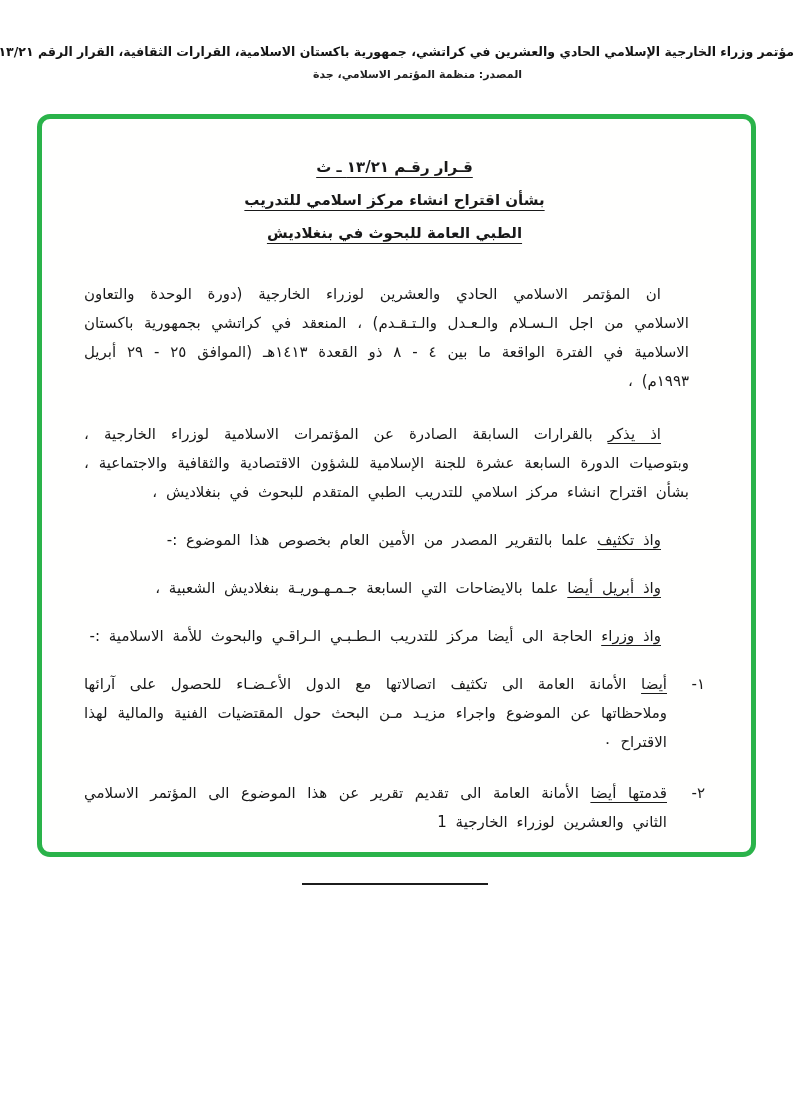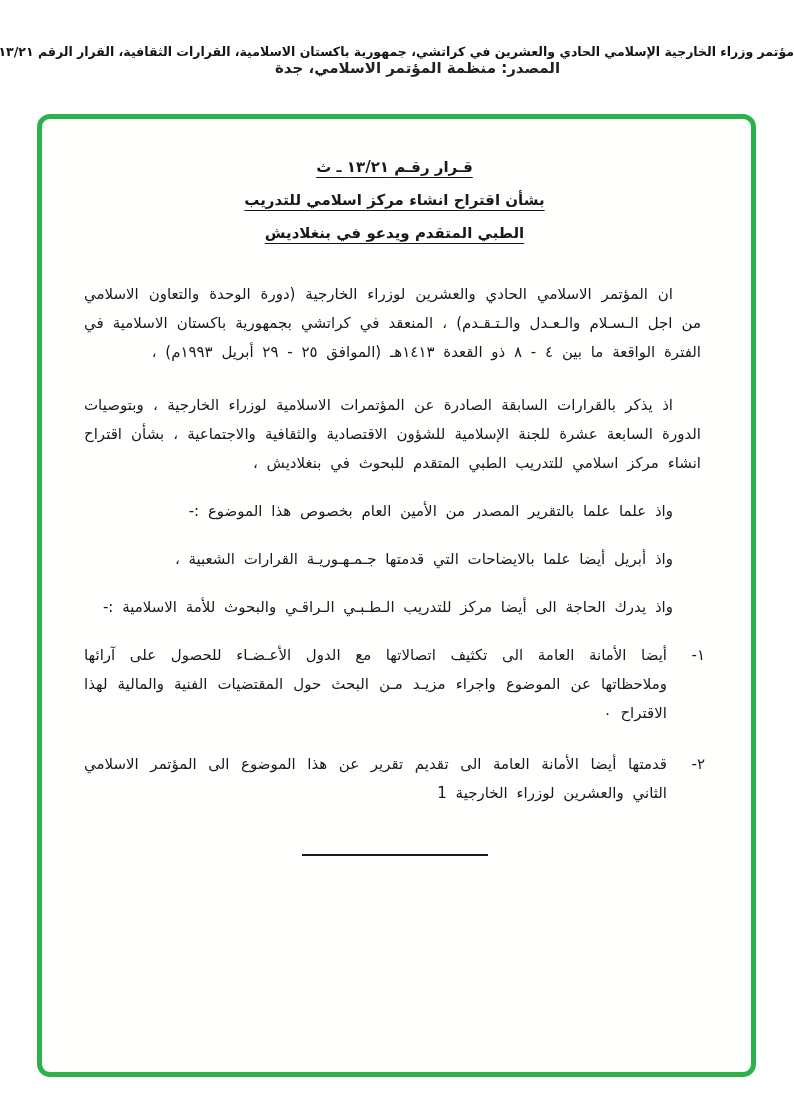--- a/index.html
+++ b/index.html
@@ -18,30 +18,31 @@
     text-align: center;
     direction: rtl;
   }
   .caption-line1 {
     font-size: 12.5px;
     font-weight: bold;
     white-space: nowrap;
     letter-spacing: 0;
   }
   .caption-line2 {
-    font-size: 15px;
+    margin-top: 9px;
+    font-size: 11px;
     font-weight: bold;
     color: #222;
     padding-left: 41px;
   }
   
   .frame {
     position: absolute;
     top: 114px; left: 37px;
-    width: 719px; height: 963px;
+    width: 719px; height: 743px;
     border: 5px solid #2ab34a;
     border-radius: 13px;
     background: #fffffe;
   }
   
   .doc {
     direction: rtl;
     padding: 30px 46px 0 42px;
     font-size: 15px;
     line-height: 29px;
@@ -56,24 +57,25 @@
     margin: 2px 0 30px 0;
   }
   .title-line {
     text-decoration: underline;
     text-underline-offset: 5px;
   }
   .para {
     text-align: justify;
     text-indent: 28px;
     word-spacing: 4px;
-    margin: 0 4px 19px 0;
+    margin: 0 16px 19px 0;
   }
   .para.preamble { margin-bottom: 24px; }
   .lead {
+    text-decoration: underline;
     text-underline-offset: 4px;
   }
   .items { margin-top: 10px; }
   .item {
     display: flex;
     direction: rtl;
     gap: 12px;
     margin: 0 0 22px 0;
   }
   .item-num {
@@ -101,32 +103,32 @@
     <div class="caption-line1">مؤتمر وزراء الخارجية الإسلامي الحادي والعشرين في كراتشي، جمهورية باكستان الاسلامية، القرارات الثقافية، القرار الرقم ١٣/٢١-ث</div>
     <div class="caption-line2">المصدر: منظمة المؤتمر الاسلامي، جدة</div>
   </div>
 
   <div class="frame">
     <div class="doc">
 
       <div class="title-block">
         <div class="title-line">قـرار رقـم ١٣/٢١ ـ ث</div>
         <div class="title-line">بشأن اقتراح انشاء مركز اسلامي للتدريب</div>
-        <div class="title-line">الطبي المتقدم ويدعو في بنغلاديش</div>
+        <div class="title-line">الطبي العامة للبحوث في بنغلاديش</div>
       </div>
 
       <p class="para preamble">ان المؤتمر الاسلامي الحادي والعشرين لوزراء الخارجية (دورة الوحدة والتعاون الاسلامي من اجل الـسـلام والـعـدل والـتـقـدم) ، المنعقد في كراتشي بجمهورية باكستان الاسلامية في الفترة الواقعة ما بين ٤ - ٨ ذو القعدة ١٤١٣هـ (الموافق ٢٥ - ٢٩ أبريل ١٩٩٣م) ،</p>
 
       <p class="para"><span class="lead">اذ يذكر</span><span> بالقرارات السابقة الصادرة عن المؤتمرات الاسلامية لوزراء الخارجية ، وبتوصيات الدورة السابعة عشرة للجنة الإسلامية للشؤون الاقتصادية والثقافية والاجتماعية ، بشأن اقتراح انشاء مركز اسلامي للتدريب الطبي المتقدم للبحوث في بنغلاديش ،</span></p>
 
-      <p class="para"><span class="lead">واذ علما</span><span> علما بالتقرير المصدر من الأمين العام بخصوص هذا الموضوع :-</span></p>
+      <p class="para"><span class="lead">واذ تكثيف</span><span> علما بالتقرير المصدر من الأمين العام بخصوص هذا الموضوع :-</span></p>
 
-      <p class="para"><span class="lead">واذ أبريل أيضا</span><span> علما بالايضاحات التي قدمتها جـمـهـوريـة القرارات الشعبية ،</span></p>
+      <p class="para"><span class="lead">واذ أبريل أيضا</span><span> علما بالايضاحات التي السابعة جـمـهـوريـة بنغلاديش الشعبية ،</span></p>
 
-      <p class="para"><span class="lead">واذ يدرك</span><span> الحاجة الى أيضا مركز للتدريب الـطـبـي الـراقـي والبحوث للأمة الاسلامية :-</span></p>
+      <p class="para"><span class="lead">واذ وزراء</span><span> الحاجة الى أيضا مركز للتدريب الـطـبـي الـراقـي والبحوث للأمة الاسلامية :-</span></p>
 
       <div class="items">
 
         <div class="item">
           <span class="item-num">١-</span>
           <div class="item-text"><span class="lead">أيضا</span><span> الأمانة العامة الى تكثيف اتصالاتها مع الدول الأعـضـاء للحصول على آرائها وملاحظاتها عن الموضوع واجراء مزيـد مـن البحث حول المقتضيات الفنية والمالية لهذا الاقتراح ٠</span></div>
         </div>
 
         <div class="item">
           <span class="item-num">٢-</span>

